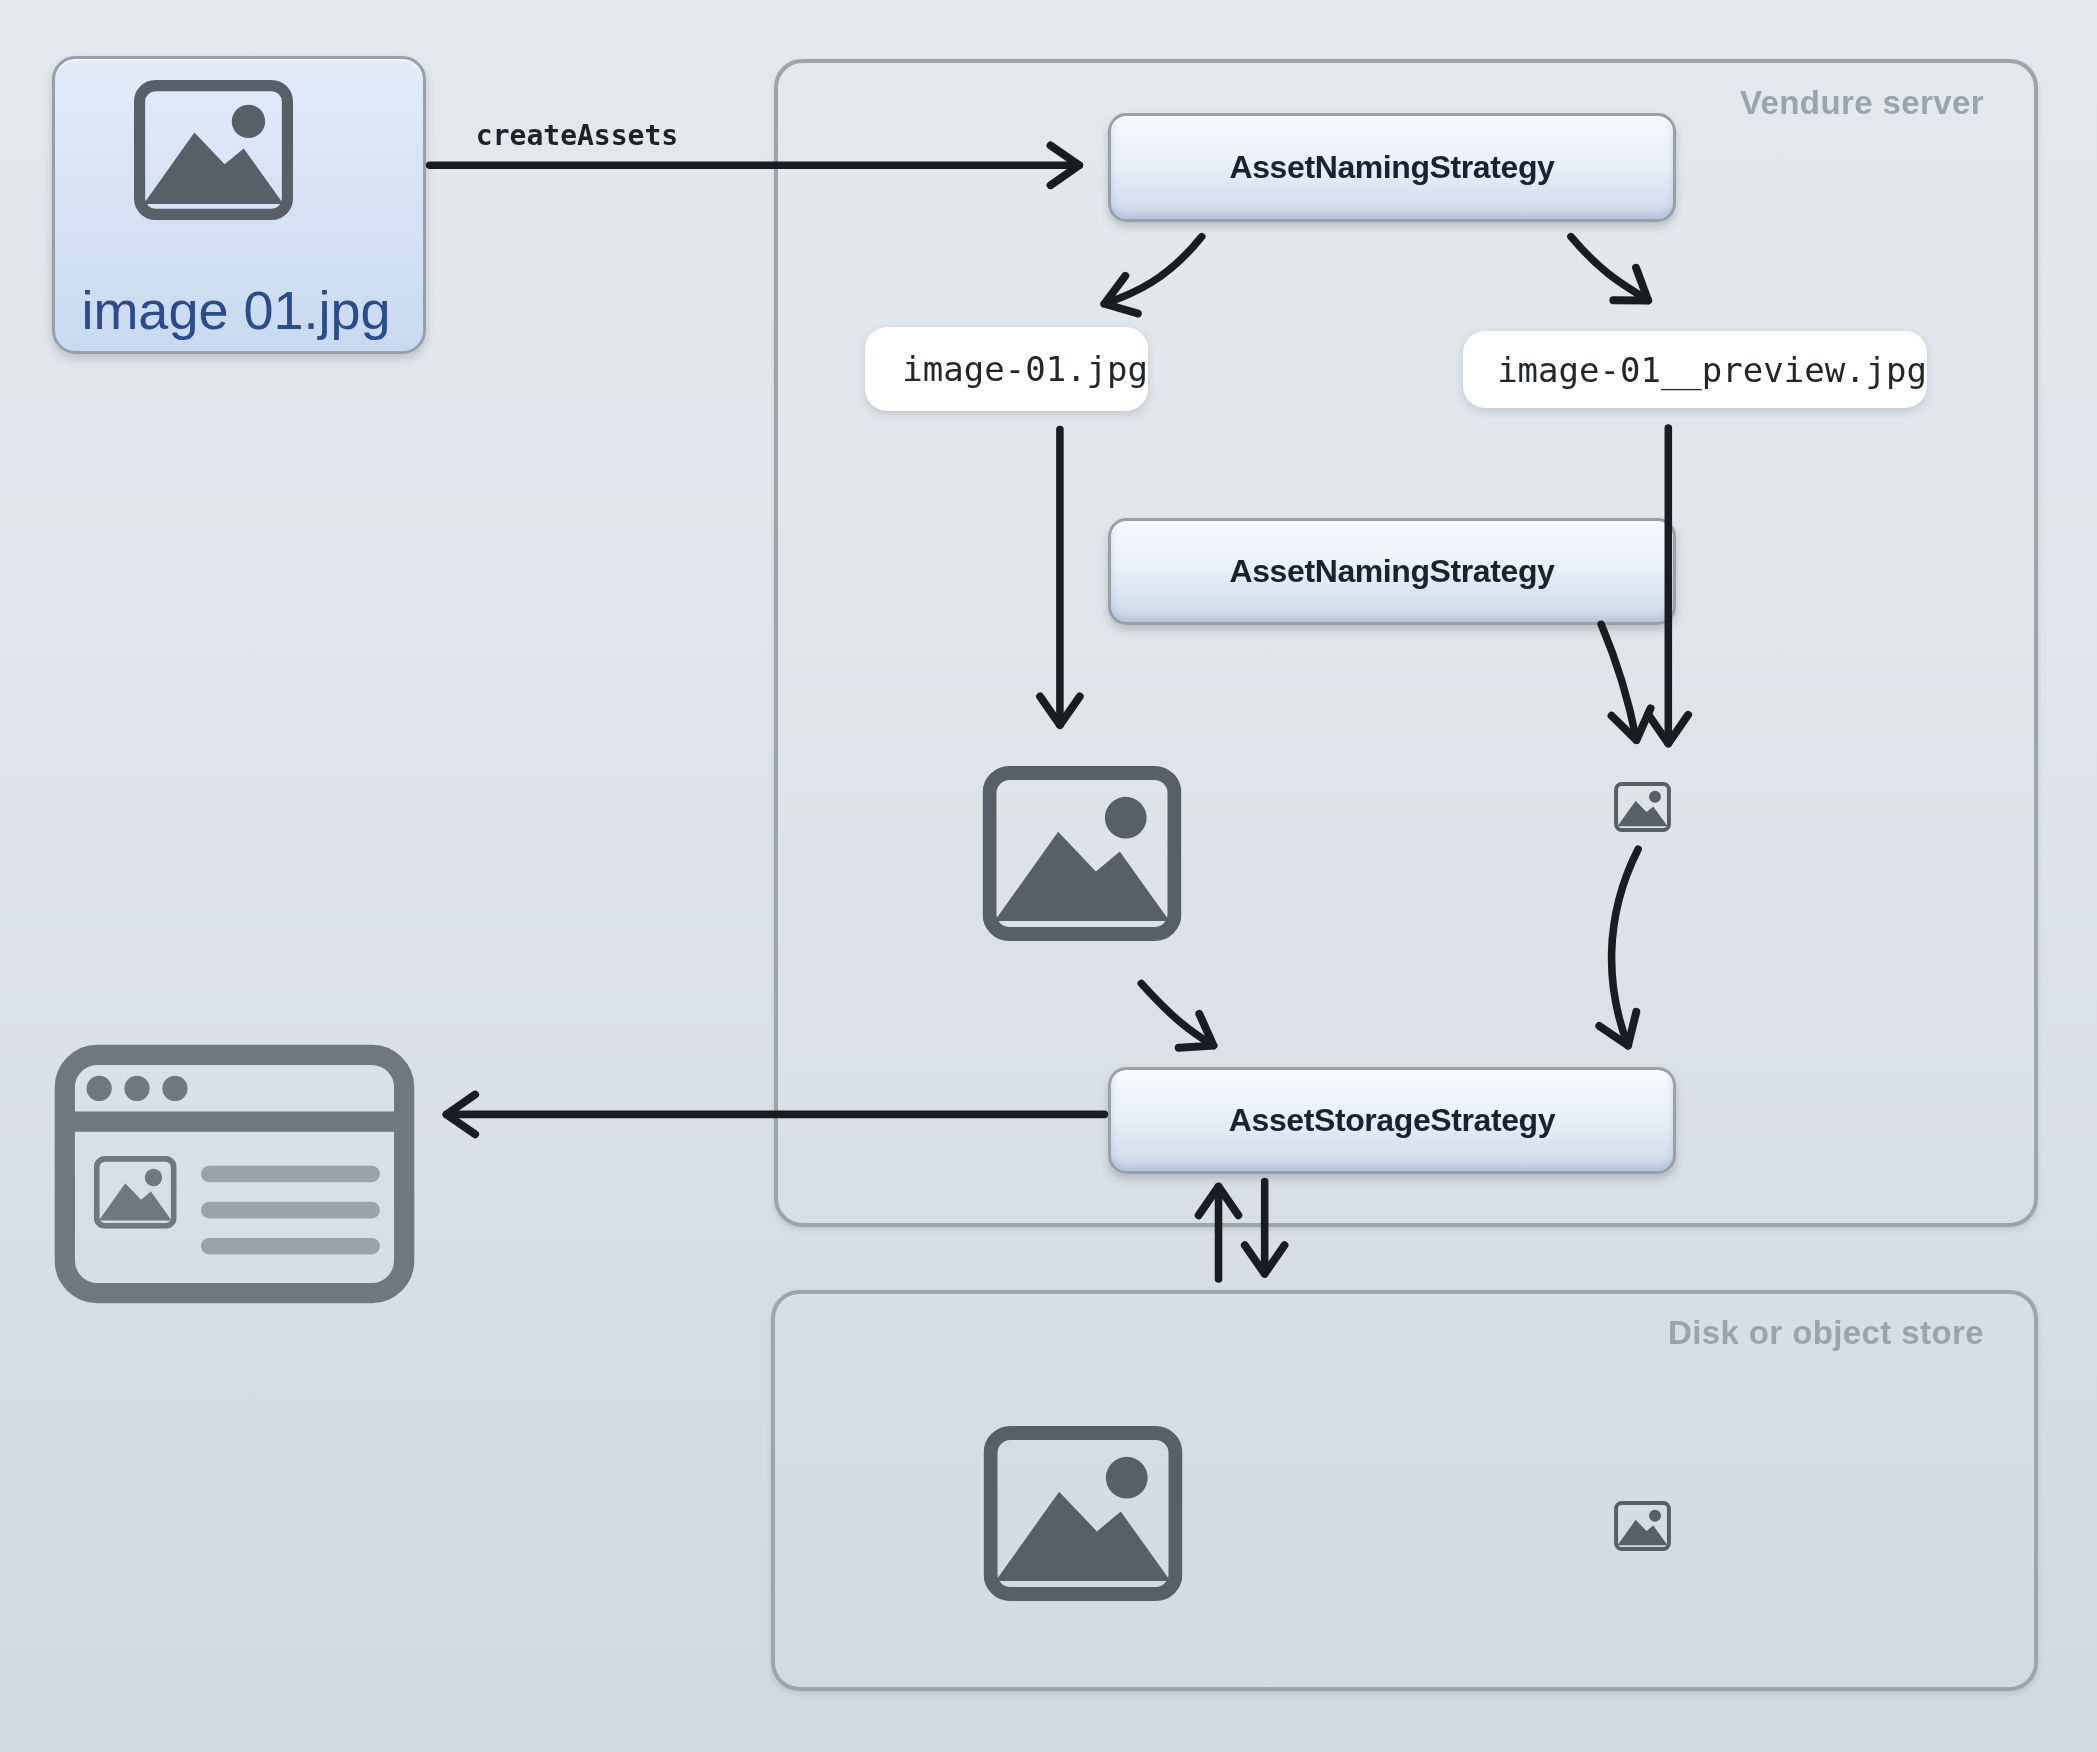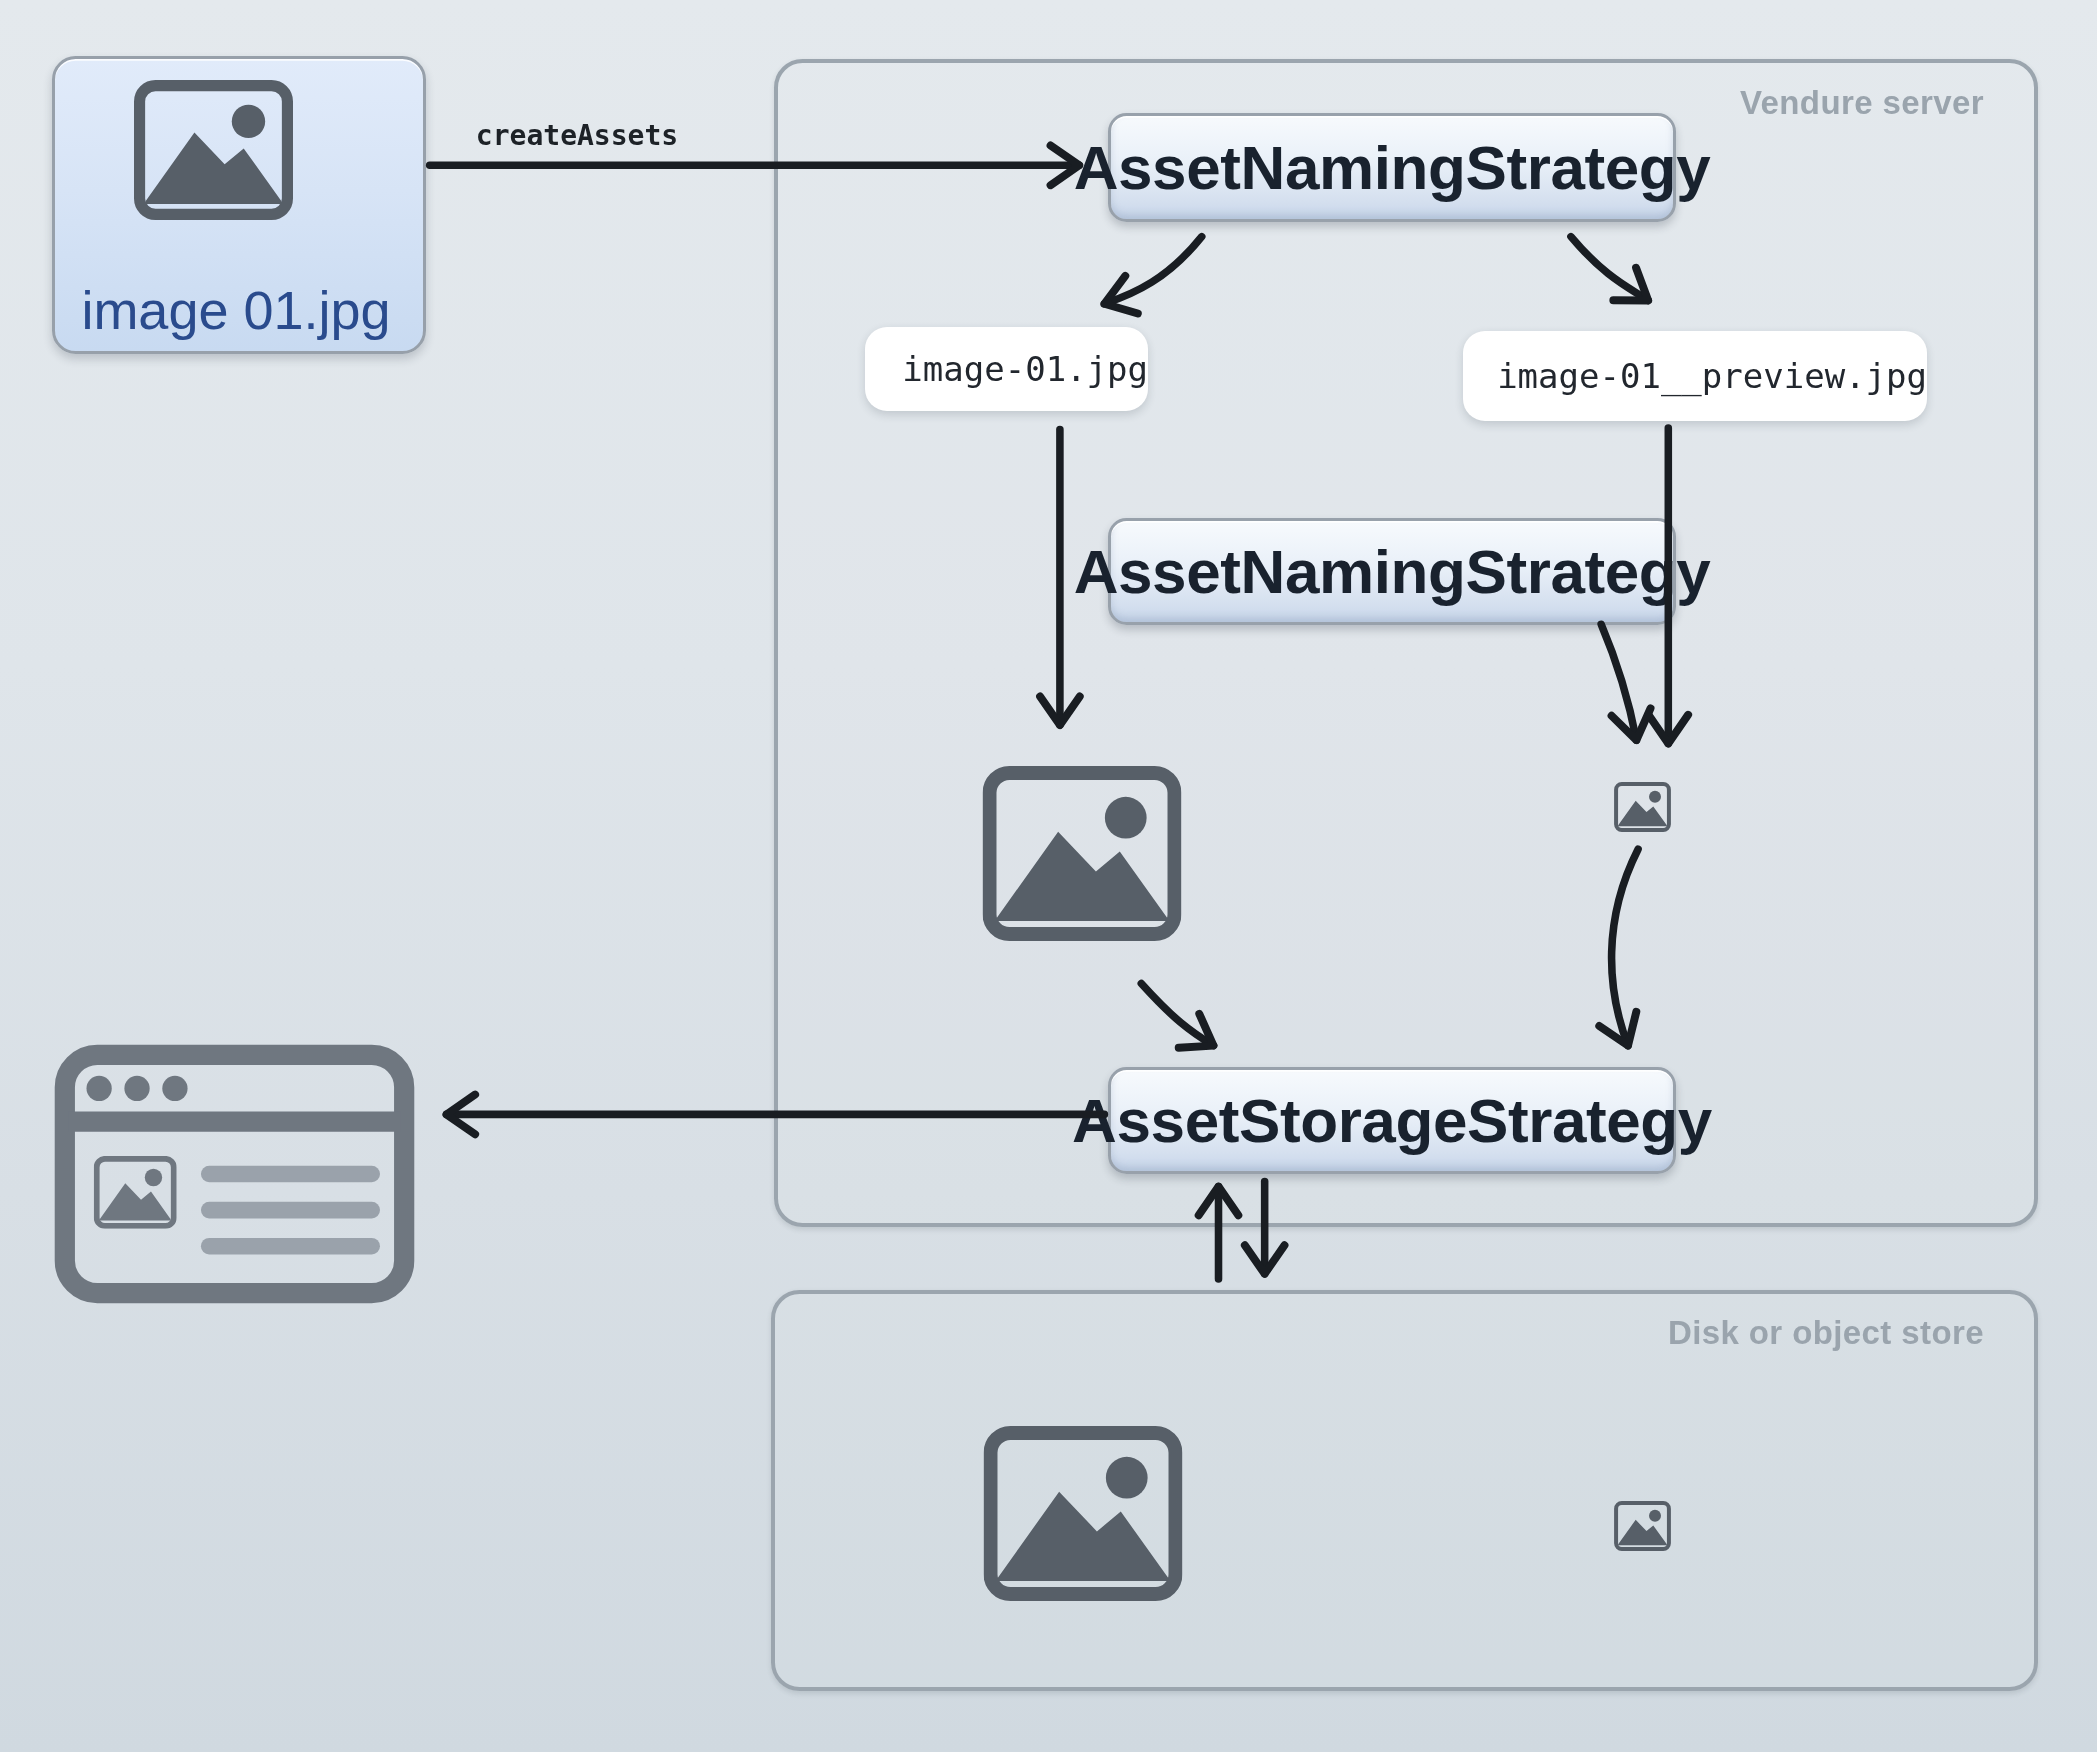--- a/index.html
+++ b/index.html
@@ -29,21 +29,21 @@
   
   .strategy-box{
     display:flex;align-items:center;justify-content:center;
     border:3.4px solid #98a1ab;
     border-radius:18.5px;
     background:linear-gradient(180deg,#f7fafd 0%,#e9f0f8 45%,#d5e0ef 82%,#c8d6ea 100%);
     box-shadow:0 5px 8.4px rgba(35,45,60,.22), inset 0 1.7px 0 rgba(255,255,255,.9), inset 0 -4.2px 7.6px rgba(125,145,175,.30);
   }
   .strategy-label{
     font-weight:bold;
-    font-size:62px;
+    font-size:32px;
     color:#19222e;
     letter-spacing:-0.4px;
     white-space:nowrap;
   }
   
   .file-card{
     border:3.4px solid #97a0aa;
     border-radius:23.5px;
     background:linear-gradient(180deg,#e1ebfa 0%,#d7e4f6 45%,#c8daf1 100%);
     box-shadow:0 5px 10px rgba(35,45,60,.20), inset 0 1.7px 0 rgba(255,255,255,.85);
@@ -132,21 +132,21 @@
   <div class="abs strategy-box" style="left:1108px;top:518px;width:562px;height:101px;">
     <span class="strategy-label">AssetNamingStrategy</span>
   </div>
   <div class="abs strategy-box" style="left:1108px;top:1067px;width:562px;height:101px;">
     <span class="strategy-label">AssetStorageStrategy</span>
   </div>
 
   <div class="abs pill" style="left:865px;top:327px;width:283px;height:84px;">
     <span class="pill-label">image-01.jpg</span>
   </div>
-  <div class="abs pill" style="left:1463px;top:331px;width:464px;height:90px;">
+  <div class="abs pill" style="left:1463px;top:331px;width:464px;height:77px;">
     <span class="pill-label">image-01__preview.jpg</span>
   </div>
 
   <svg class="abs" style="left:982px;top:766px;color:#575f68;" width="200" height="175" viewBox="0 0 100 88">
     <use href="#img-icon"></use>
   </svg>
   <svg class="abs" style="left:1614px;top:782px;color:#575f68;" width="57" height="50" viewBox="0 0 100 88">
     <use href="#img-icon"></use>
   </svg>
 

